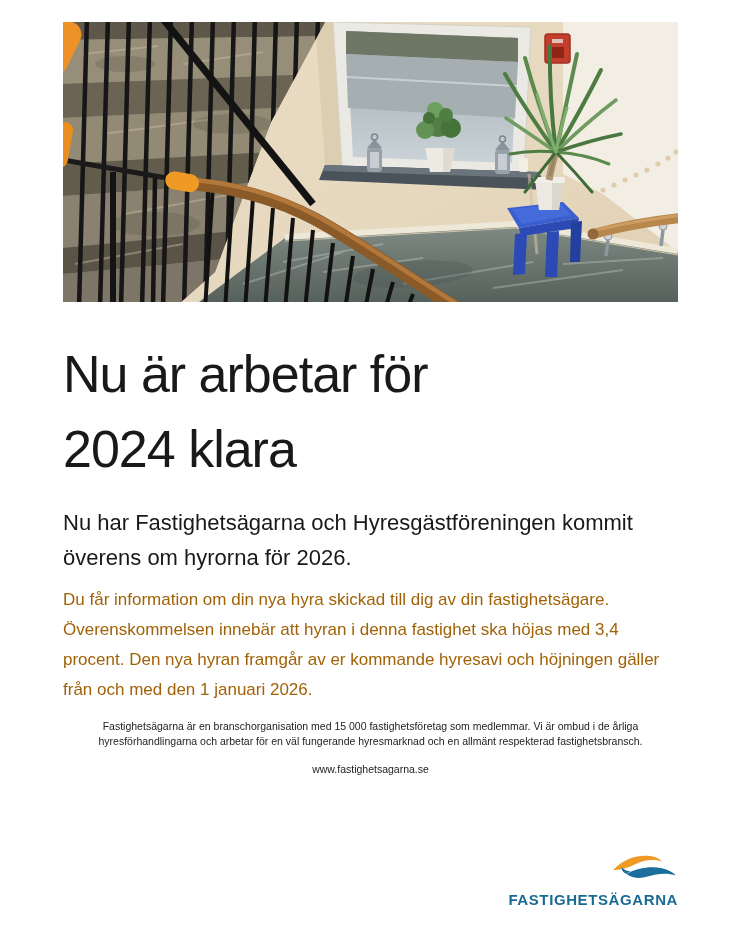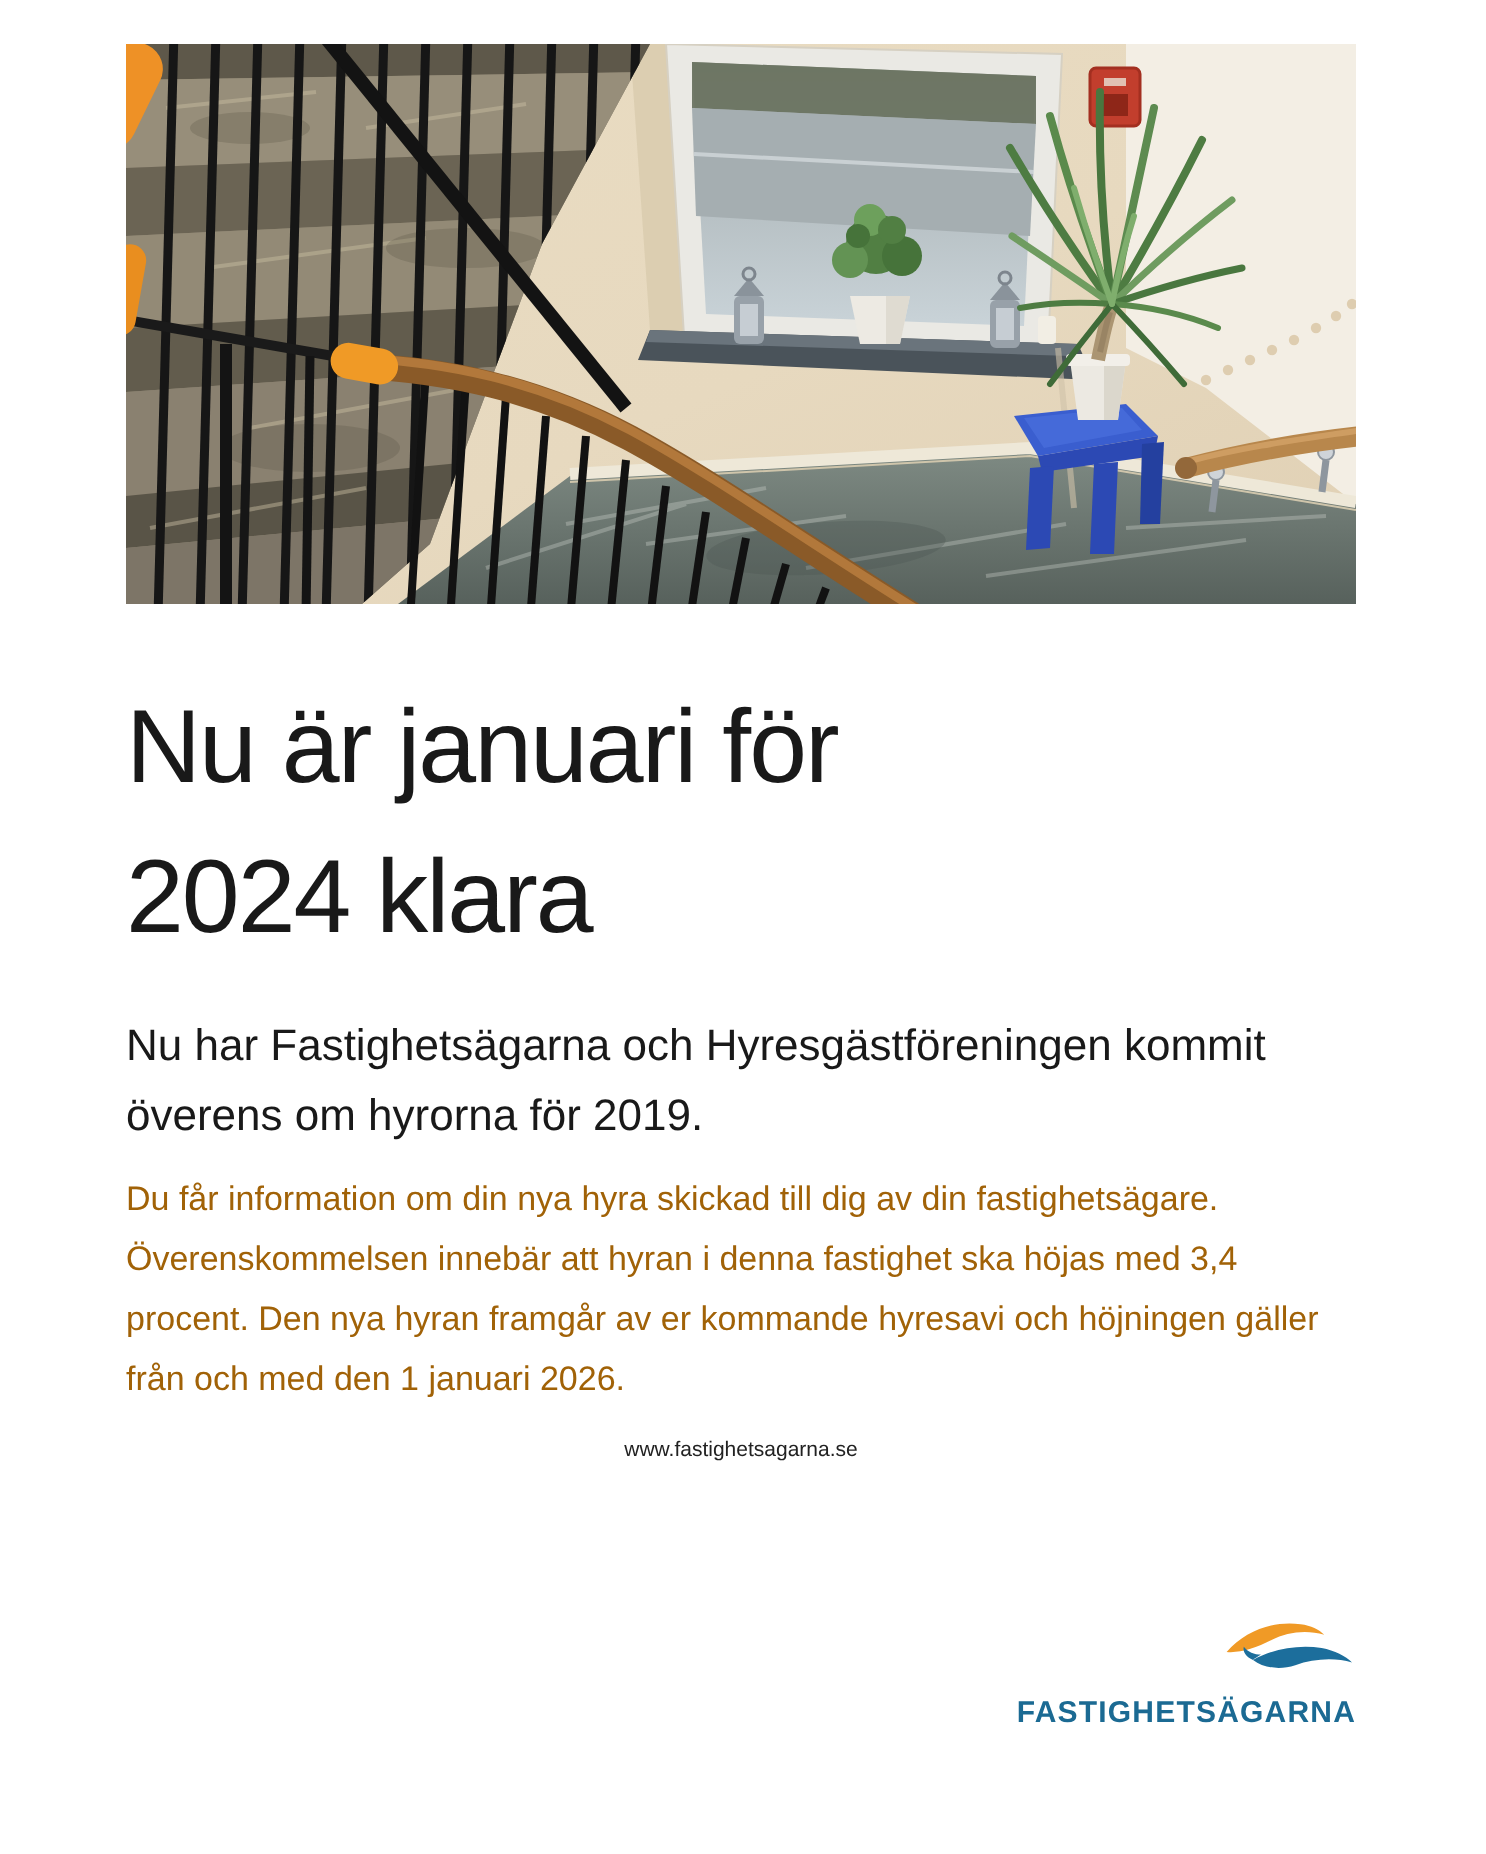--- a/index.html
+++ b/index.html
@@ -286,28 +286,29 @@
           <path d="M116,161 C160,163 205,172 252,197 C300,223 355,263 420,302" stroke="#8a5a28" stroke-width="13" stroke-linecap="round" fill="none"></path>
           <path d="M116,157 C160,159 205,168 252,193 C300,219 355,259 420,298" stroke="#b87e3e" stroke-width="4.5" stroke-linecap="round" fill="none" opacity="0.85"></path>
           <g transform="translate(104,148) rotate(10)">
             <rect x="0" y="0" width="34" height="18" rx="9" fill="#f09a26"></rect>
           </g>
         </g>
       </svg>
     </figure>
 
     <h1 class="headline">
-      <span>Nu är januari för</span>
+      <span>Nu är arbetar för</span>
       <span>2024 klara</span>
     </h1>
 
-    <p class="subhead">Nu har Fastighetsägarna och Hyresgästföreningen kommit överens om hyrorna för 2019.</p>
+    <p class="subhead">Nu har Fastighetsägarna och Hyresgästföreningen kommit överens om hyrorna för 2026.</p>
 
     <p class="bodytext">Du får information om din nya hyra skickad till dig av din fastighetsägare. Överenskommelsen innebär att hyran i denna fastighet ska höjas med 3,4 procent. Den nya hyran framgår av er kommande hyresavi och höjningen gäller från och med den 1 januari 2026.</p>
 
+    <p class="fineprint">Fastighetsägarna är en branschorganisation med 15 000 fastighetsföretag som medlemmar. Vi är ombud i de årliga hyresförhandlingarna och arbetar för en väl fungerande hyresmarknad och en allmänt respekterad fastighetsbransch.</p>
 
     <a class="website" href="#">www.fastighetsagarna.se</a>
 
     <div class="logo">
       <svg viewBox="0 0 100 50" role="img">
         <path d="M2,28 C16,12 38,4 58,7 C66,8 72,11 76,15 C62,11 48,13 36,19 C24,25 12,29 2,28 Z" fill="#F09A26"></path>
         <path d="M22,34 C36,26 56,22 74,25 C84,27 92,31 97,36 C84,32 68,33 54,38 C42,42 30,40 22,34 Z" fill="#1C6E9C"></path>
         <path d="M22,34 C17,32 14,28 15,24 C18,28 23,30 28,30 C25,32 23,33 22,34 Z" fill="#1C6E9C"></path>
       </svg>
       <div class="logo-text">FASTIGHETSÄGARNA</div>

